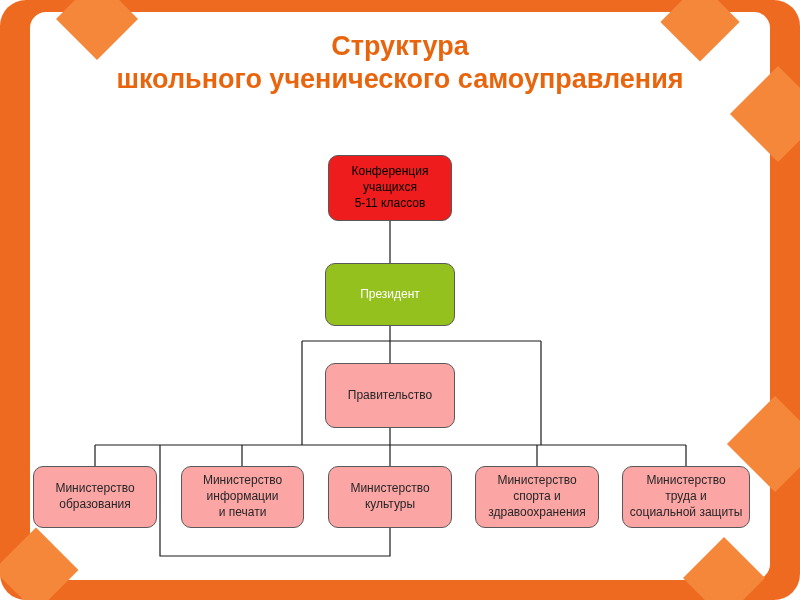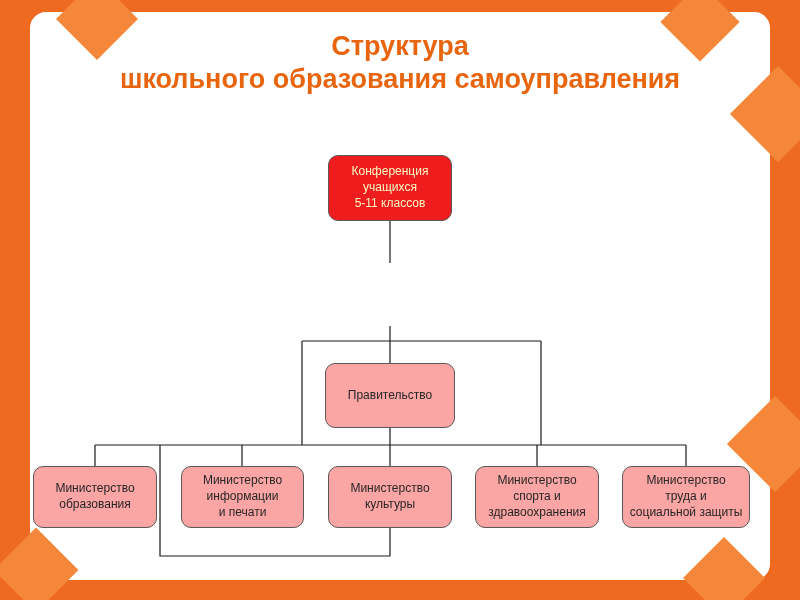--- a/index.html
+++ b/index.html
@@ -1,21 +1,21 @@
 <!DOCTYPE html>
 <html><head>
 <meta charset="utf-8">
 <style>
   * { margin:0; padding:0; box-sizing:border-box; }
   html,body { width:800px; height:600px; }
   body { font-family:"Liberation Sans",sans-serif; }
 
   .slide {
     position:relative; width:800px; height:600px;
-    background:#ef6a21; overflow:hidden;
+    background:#ef6a21; overflow:hidden;border-radius:26px;
   }
   .paper {
     position:absolute; left:30px; top:12px; width:740px; height:568px;
     background:#ffffff; border-radius:16px;
   }
   .diamond {
     position:absolute; background:#f5873b; transform:rotate(45deg);
   }
   .title {
     position:absolute; top:30px; left:40px; width:720px;
@@ -25,41 +25,41 @@
   .connectors {
     position:absolute; left:0; top:0; width:800px; height:600px;
   }
   .node {
     position:absolute;
     border:1.6px solid #595959; border-radius:10px;
     display:flex; align-items:center; justify-content:center;
     text-align:center; font-size:12px; line-height:1.32;
   }
   .node span { white-space:pre-line; }
-  .node.red   { background:#ee1c1c; color:#fef9c3; }
+  .node.red   { background:#ee1c1c; color:#000000; }
   .node.green { background:#95c11f; color:#ffffff; }
   .node.blue  { background:#fca5a5; color:#262626; }
 </style>
 </head>
 <body>
 
 <div class="slide">
 
   <div class="paper"></div>
 
   <div class="diamond" style="left:68px;  top:-10px; width:58px; height:58px;"></div>
   <div class="diamond" style="left:672px; top:-6px;  width:56px; height:56px;"></div>
   <div class="diamond" style="left:744px; top:80px;  width:68px; height:68px;"></div>
   <div class="diamond" style="left:741px; top:410px; width:68px; height:68px;"></div>
   <div class="diamond" style="left:695px; top:549px; width:58px; height:58px;"></div>
   <div class="diamond" style="left:6px;   top:540px; width:60px; height:60px;"></div>
 
   <div class="title">
     <div>Структура</div>
-    <div>школьного образования самоуправления</div>
+    <div>школьного ученического самоуправления</div>
   </div>
 
   <svg class="connectors" viewBox="0 0 800 600">
     <g stroke="#1a1a1a" stroke-width="1.2" fill="none">
       <path d="M390 221 L390 263"></path>
       <path d="M390 326 L390 363"></path>
       <path d="M302 341 L541 341"></path>
       <path d="M302 341 L302 445"></path>
       <path d="M541 341 L541 445"></path>
       <path d="M95 445 L686 445"></path>
@@ -71,20 +71,23 @@
       <path d="M390 528 L390 556 L160 556 L160 445"></path>
     </g>
   </svg>
 
   <div class="node red" style="left:328px; top:155px; width:124px; height:66px;">
     <span>Конференция
 учащихся
 5-11 классов</span>
   </div>
 
+  <div class="node green" style="left:325px; top:263px; width:130px; height:63px;">
+    <span>Президент</span>
+  </div>
 
   <div class="node blue" style="left:325px; top:363px; width:130px; height:65px;">
     <span>Правительство</span>
   </div>
 
   <div class="node blue" style="left:33px; top:466px; width:124px; height:62px;">
     <span>Министерство
 образования</span>
   </div>
 

